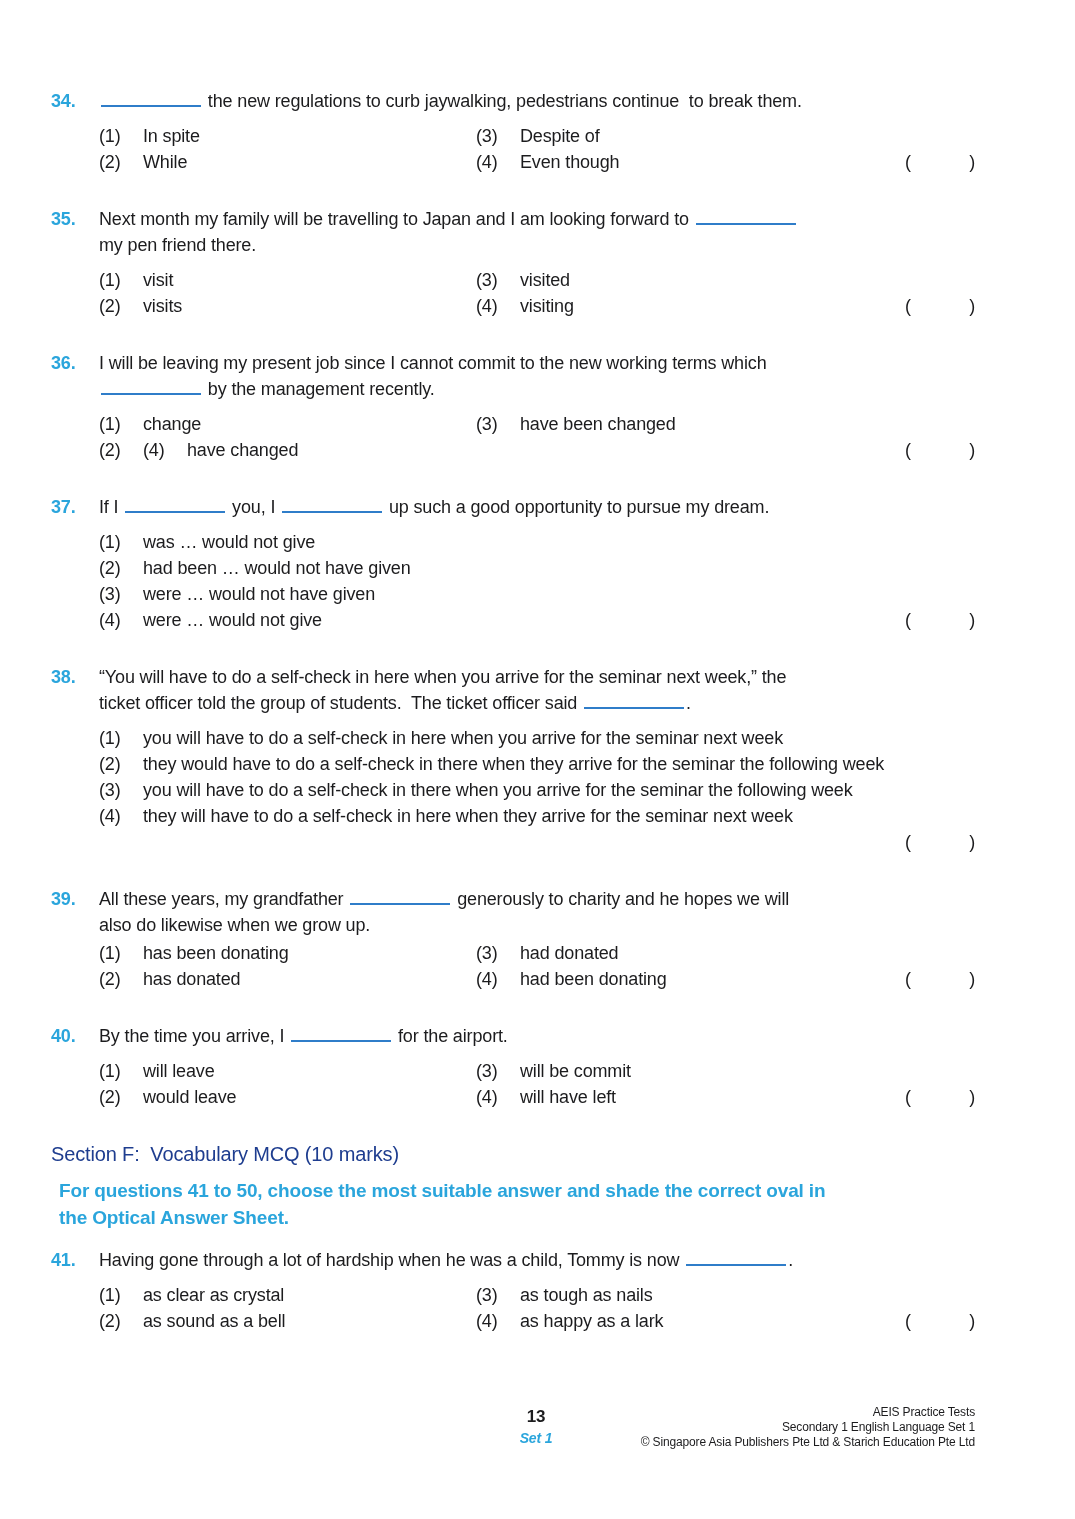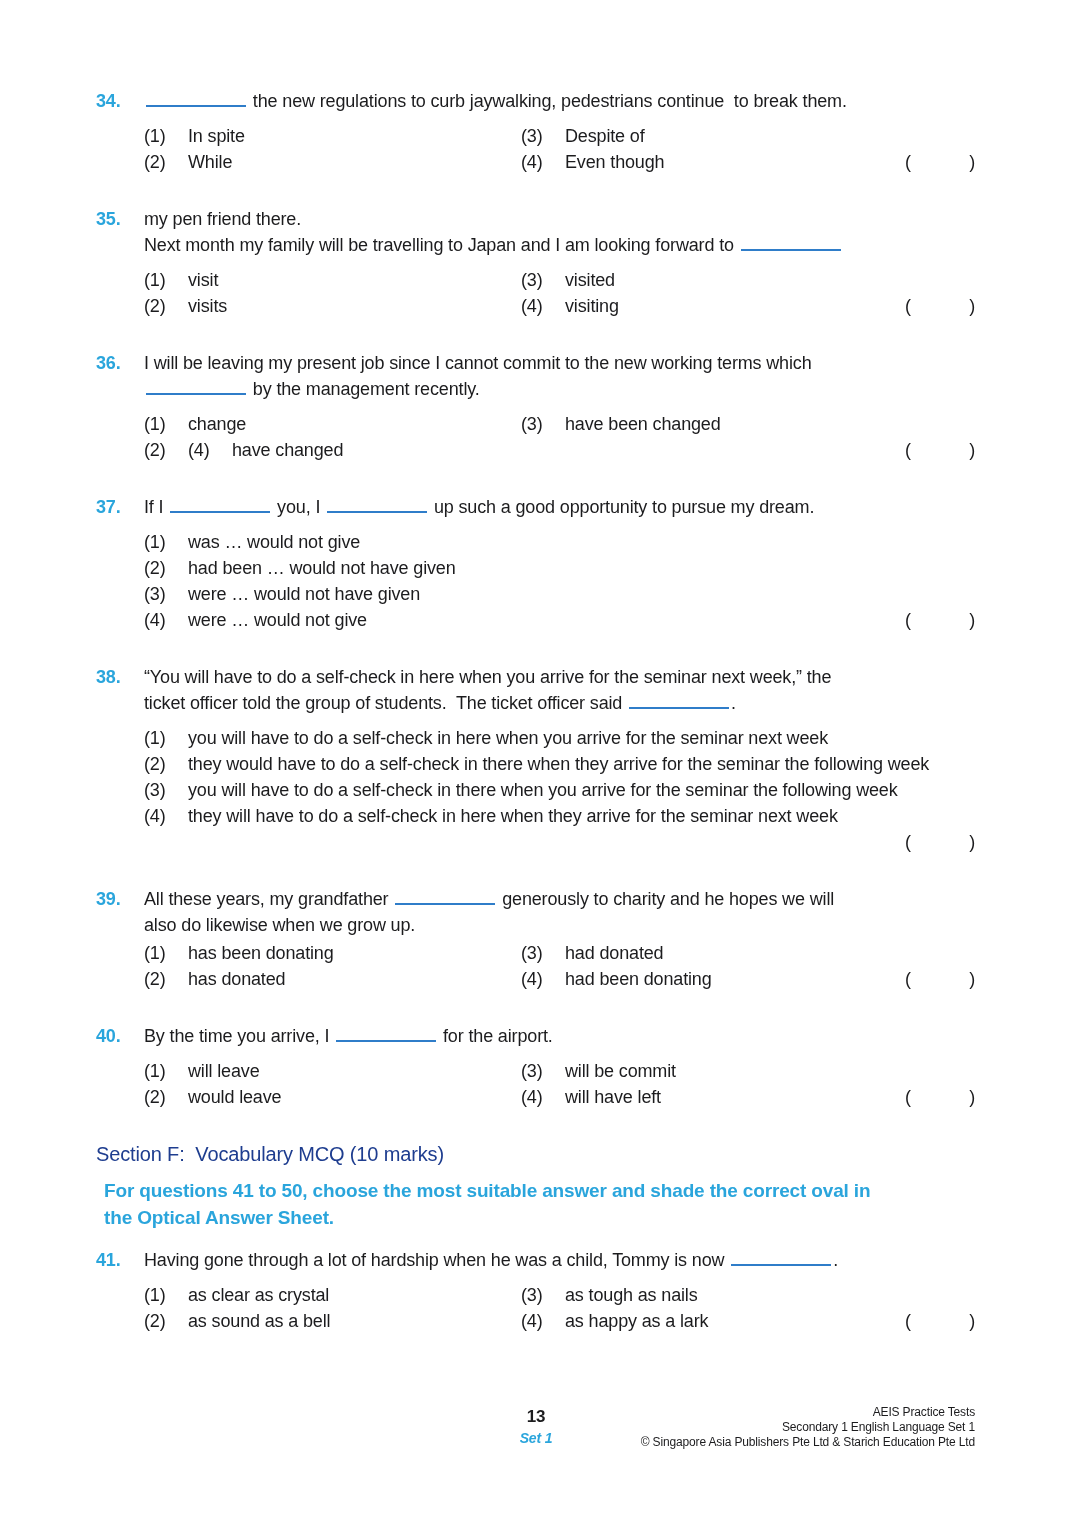--- a/index.html
+++ b/index.html
@@ -7,21 +7,21 @@
   body { font-family: "Liberation Sans", sans-serif; }
   .page {
     position: relative;
     width: 1075px;
     height: 1505px;
     background: #ffffff;
     color: #1c1c1e;
     font-size: 18px;
     line-height: 26px;
     letter-spacing: -0.15px;
-    padding: 88px 100px 0 96px;
+    padding: 88px 100px 0 51px;
     overflow: hidden;
   }
   .question { margin-bottom: 31px; }
   .q-head { display: flex; }
   .q-num {
     flex: 0 0 48px;
     font-weight: bold;
     color: var(--cyan, #2aa5dc);
   }
   .q-body { flex: 1; min-width: 0; }
@@ -111,22 +111,22 @@
           </div>
         </div>
       </div>
     </div>
   </section>
 
   <section class="question">
     <div class="q-head">
       <span class="q-num">35.</span>
       <div class="q-body">
+        <div class="q-line">Next month my family will be travelling to Japan and I am looking forward to <span class="blank"></span></div>
         <div class="q-line">my pen friend there.</div>
-        <div class="q-line">Next month my family will be travelling to Japan and I am looking forward to <span class="blank"></span></div>
         <div class="opts">
           <div class="opt-row">
             <span class="opt-num">(1)</span>
             <span class="opt-label">visit</span>
             <span class="opt-num">(3)</span>
             <span class="opt-label2">visited</span>
           </div>
           <div class="opt-row">
             <span class="opt-num">(2)</span>
             <span class="opt-label">visits</span>

